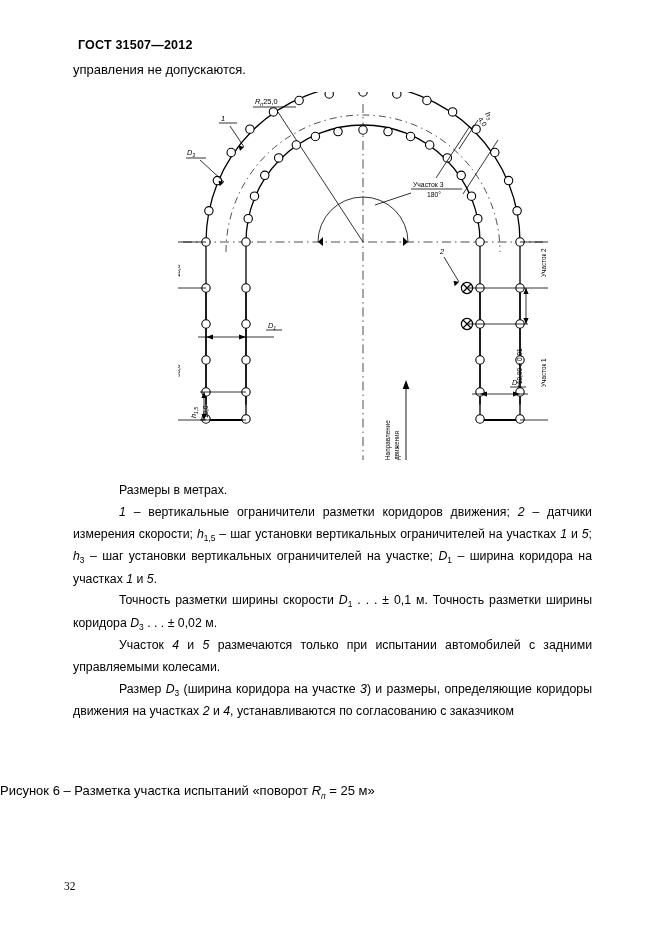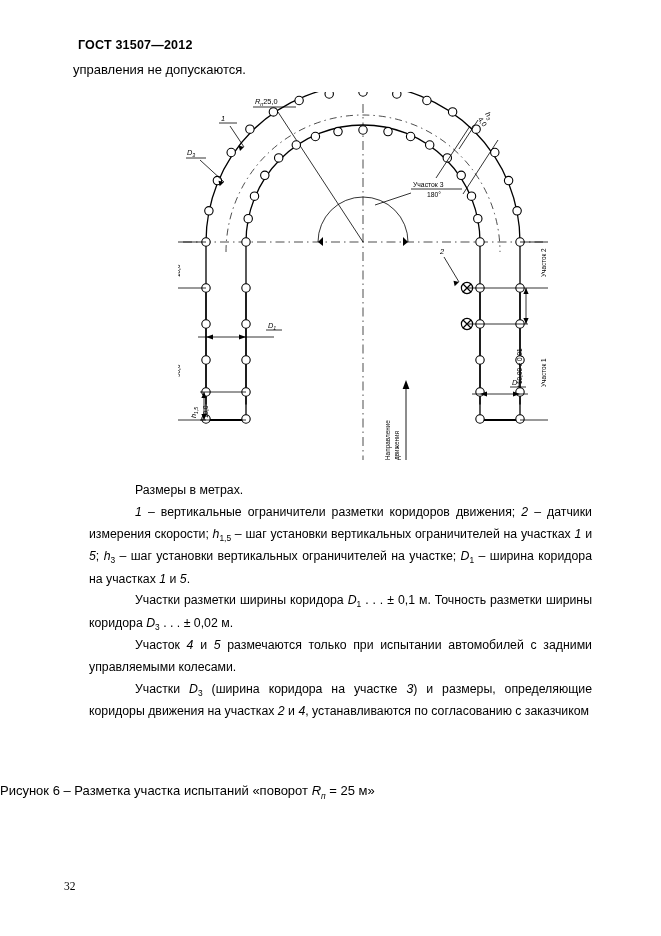--- a/index.html
+++ b/index.html
@@ -18,21 +18,21 @@
     position:absolute;left:73px;top:62px;
     font-size:13px;
   }
 
   
   .body{
     position:absolute;left:73px;top:480px;width:519px;
     font-size:12.3px;line-height:1.78;
     text-align:justify;
   }
-  .body p{margin:0 0 0 16px;}
+  .body p{margin:0 0 0 0;}
   .body p.ind{text-indent:46px;}
   .it{font-style:italic;}
   .vr{font-style:italic;}
   sub{font-size:8.4px;}
 
   .caption{
     position:absolute;left:0;top:783px;width:661px;
     font-size:13px;
   }
   .pageno{
@@ -313,21 +313,21 @@
       <g transform="translate(212,368) rotate(-90)">
         <text class="lbl" x="0" y="0">Направление</text>
         <text class="lbl" x="0" y="9">движения</text>
       </g>
     </svg>
   </div>
 
   <div class="body">
     <p class="ind"><span>Размеры в метрах.</span></p>
     <p class="ind"><span class="it">1</span><span> – вертикальные ограничители разметки коридоров движения; </span><span class="it">2</span><span> – датчики измерения скорости; </span><span class="vr">h</span><sub>1,5</sub><span> – шаг установки вертикальных ограничителей на участках </span><span class="it">1</span><span> и </span><span class="it">5</span><span>; </span><span class="vr">h</span><sub>3</sub><span> – шаг установки вертикальных ограничителей на участке;     </span><span class="vr">D</span><sub>1</sub><span> – ширина коридора на участках </span><span class="it">1</span><span> и </span><span class="it">5</span><span>.</span></p>
-    <p class="ind"><span>Участки разметки ширины коридора </span><span class="vr">D</span><sub>1</sub><span> . . . ± 0,1 м. Точность разметки ширины коридора </span><span class="vr">D</span><sub>3</sub><span> . . . ± 0,02 м.</span></p>
+    <p class="ind"><span>Точность разметки ширины скорости </span><span class="vr">D</span><sub>1</sub><span> . . . ± 0,1 м. Точность разметки ширины коридора </span><span class="vr">D</span><sub>3</sub><span> . . . ± 0,02 м.</span></p>
     <p class="ind"><span>Участок </span><span class="it">4</span><span> и </span><span class="it">5</span><span> размечаются только при испытании автомобилей с задними управляемыми колесами.</span></p>
-    <p class="ind"><span>Участки </span><span class="vr">D</span><sub>3</sub><span> (ширина коридора на участке </span><span class="it">3</span><span>) и размеры, определяющие коридоры движения на участках </span><span class="it">2</span><span> и </span><span class="it">4</span><span>, устанавливаются по согласованию с заказчиком</span></p>
+    <p class="ind"><span>Размер </span><span class="vr">D</span><sub>3</sub><span> (ширина коридора на участке </span><span class="it">3</span><span>) и размеры, определяющие коридоры движения на участках </span><span class="it">2</span><span> и </span><span class="it">4</span><span>, устанавливаются по согласованию с заказчиком</span></p>
   </div>
 
   <div class="caption"><span>Рисунок 6 – Разметка участка испытаний «поворот </span><span class="vr">R</span><sub class="vr">п</sub><span> = 25 м»</span></div>
 
   <div class="pageno">32</div>
 </div>
 
 </body></html>

